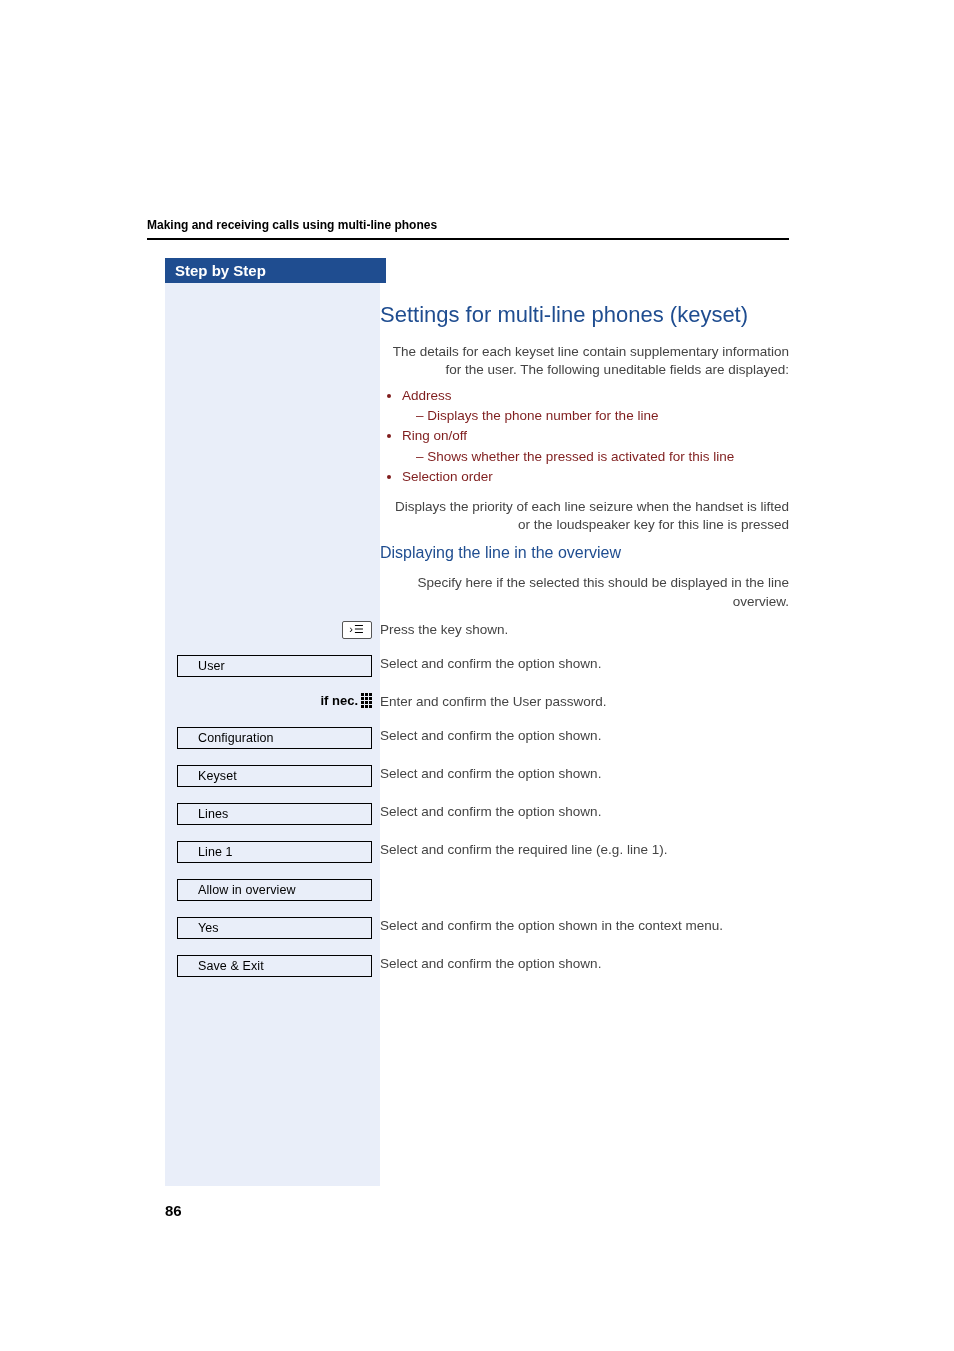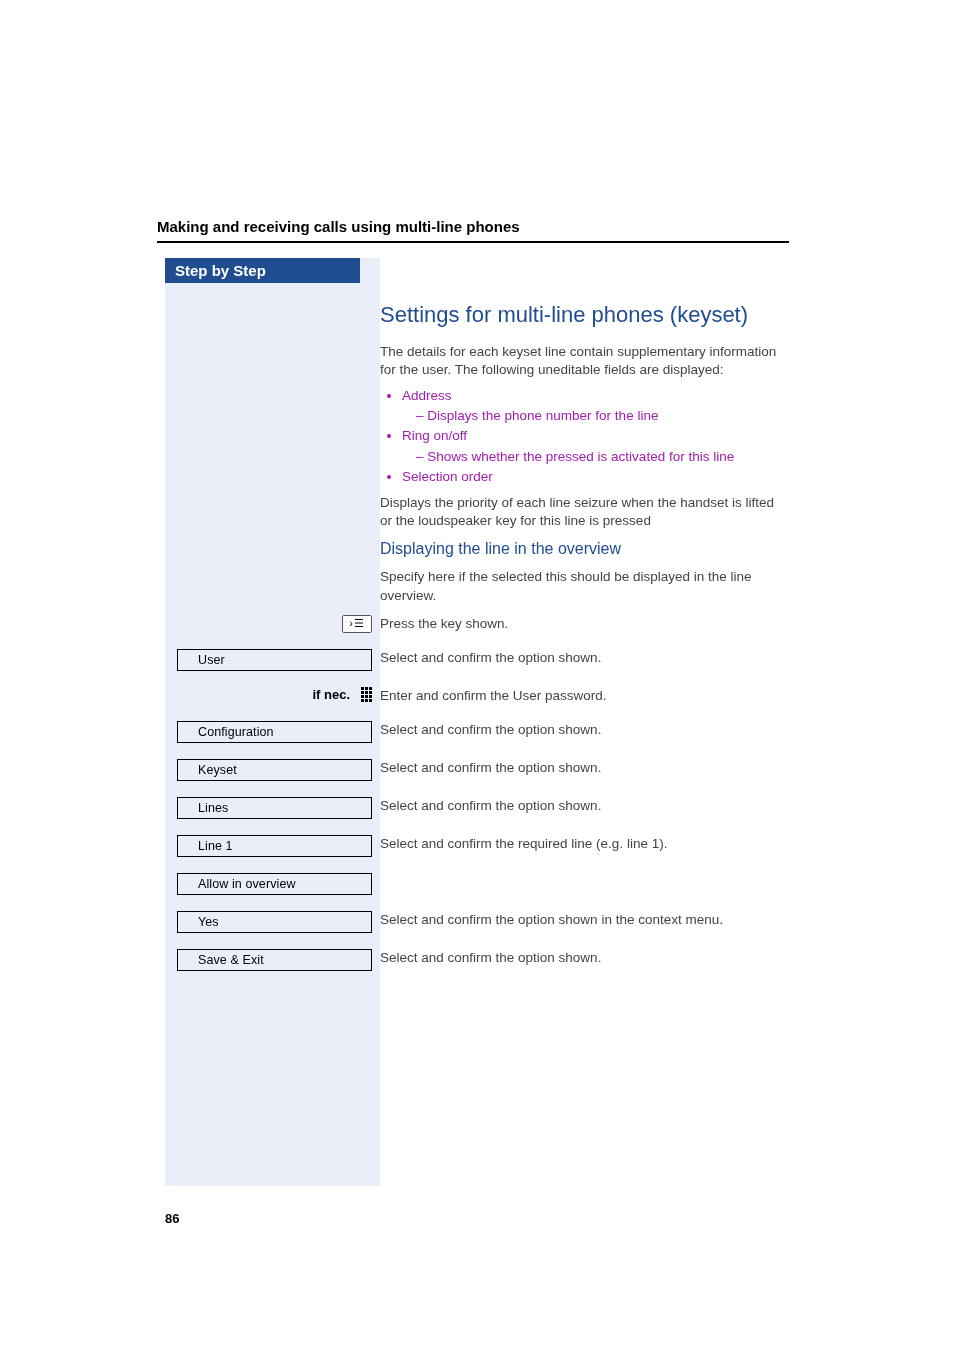--- a/index.html
+++ b/index.html
@@ -13,23 +13,23 @@
   .page {
     width: 954px;
     height: 1351px;
     position: relative;
     box-sizing: border-box;
     padding: 0;
   }
   .running-header {
     position: absolute;
     top: 218px;
-    left: 157px;
+    left: 147px;
     right: 165px;
-    font-size: 15px;
+    font-size: 12px;
     font-weight: bold;
     color: #000;
     border-bottom: 2px solid #000;
     padding-bottom: 6px;
   }
   .sidebar-band {
     position: absolute;
     top: 258px;
     left: 165px;
     width: 215px;
@@ -41,21 +41,21 @@
     top: 258px;
     left: 165px;
     right: 165px;
   }
   .step-header {
     background: #1f4d90;
     color: #fff;
     font-size: 15px;
     font-weight: bold;
     padding: 4px 10px 4px 10px;
-    width: 195px;
+    width: 221px;
     box-sizing: border-box;
   }
   .two-col {
     position: relative;
   }
   .col-right {
     margin-left: 215px;
     width: 409px;
     box-sizing: border-box;
   }
@@ -69,25 +69,26 @@
   h3.subsection-title {
     color: #1f4d90;
     font-size: 16px;
     font-weight: normal;
     margin: 10px 0 10px 0;
   }
   p.body {
     font-size: 13.5px;
     color: #444;
     line-height: 1.35;
-    margin: 6px 0 8px 0;
+    margin: 12px 0 8px 0;
+    text-align: right;
   }
   ul.body {
     font-size: 13.5px;
-    color: #a21caf;
+    color: #7f1d1d;
     line-height: 1.35;
     margin: 2px 0 8px 0;
     padding-left: 22px;
   }
   ul.body li { margin: 2px 0; }
   ul.body ul {
     list-style: none;
     padding-left: 14px;
     margin: 2px 0;
   }
@@ -125,21 +126,21 @@
     background: #e9eef9;
     font-stretch: condensed;
     letter-spacing: 0.1px;
   }
   .ifnec {
     font-size: 13px;
     font-weight: bold;
     color: #000;
     display: flex;
     align-items: flex-end;
-    gap: 11px;
+    gap: 3px;
   }
   .keypad-icon {
     display: inline-grid;
     grid-template-columns: repeat(3, 3px);
     grid-template-rows: repeat(4, 3px);
     gap: 1px;
   }
   .keypad-icon span {
     width: 3px; height: 3px; background: #000; display: block;
   }
@@ -165,22 +166,22 @@
     justify-content: center;
     vertical-align: middle;
     height: 12px;
     min-width: 14px;
     line-height: 1;
   }
   .arrow { font-family: Arial, sans-serif; }
   .page-number {
     position: absolute;
     left: 165px;
-    bottom: 125px;
-    font-size: 13px;
+    bottom: 132px;
+    font-size: 15px;
     font-weight: bold;
   }
 </style>
 </head>
 <body>
 
 <div class="page">
   <div class="running-header">Making and receiving calls using multi-line phones</div>
 
   <div class="sidebar-band"></div>

